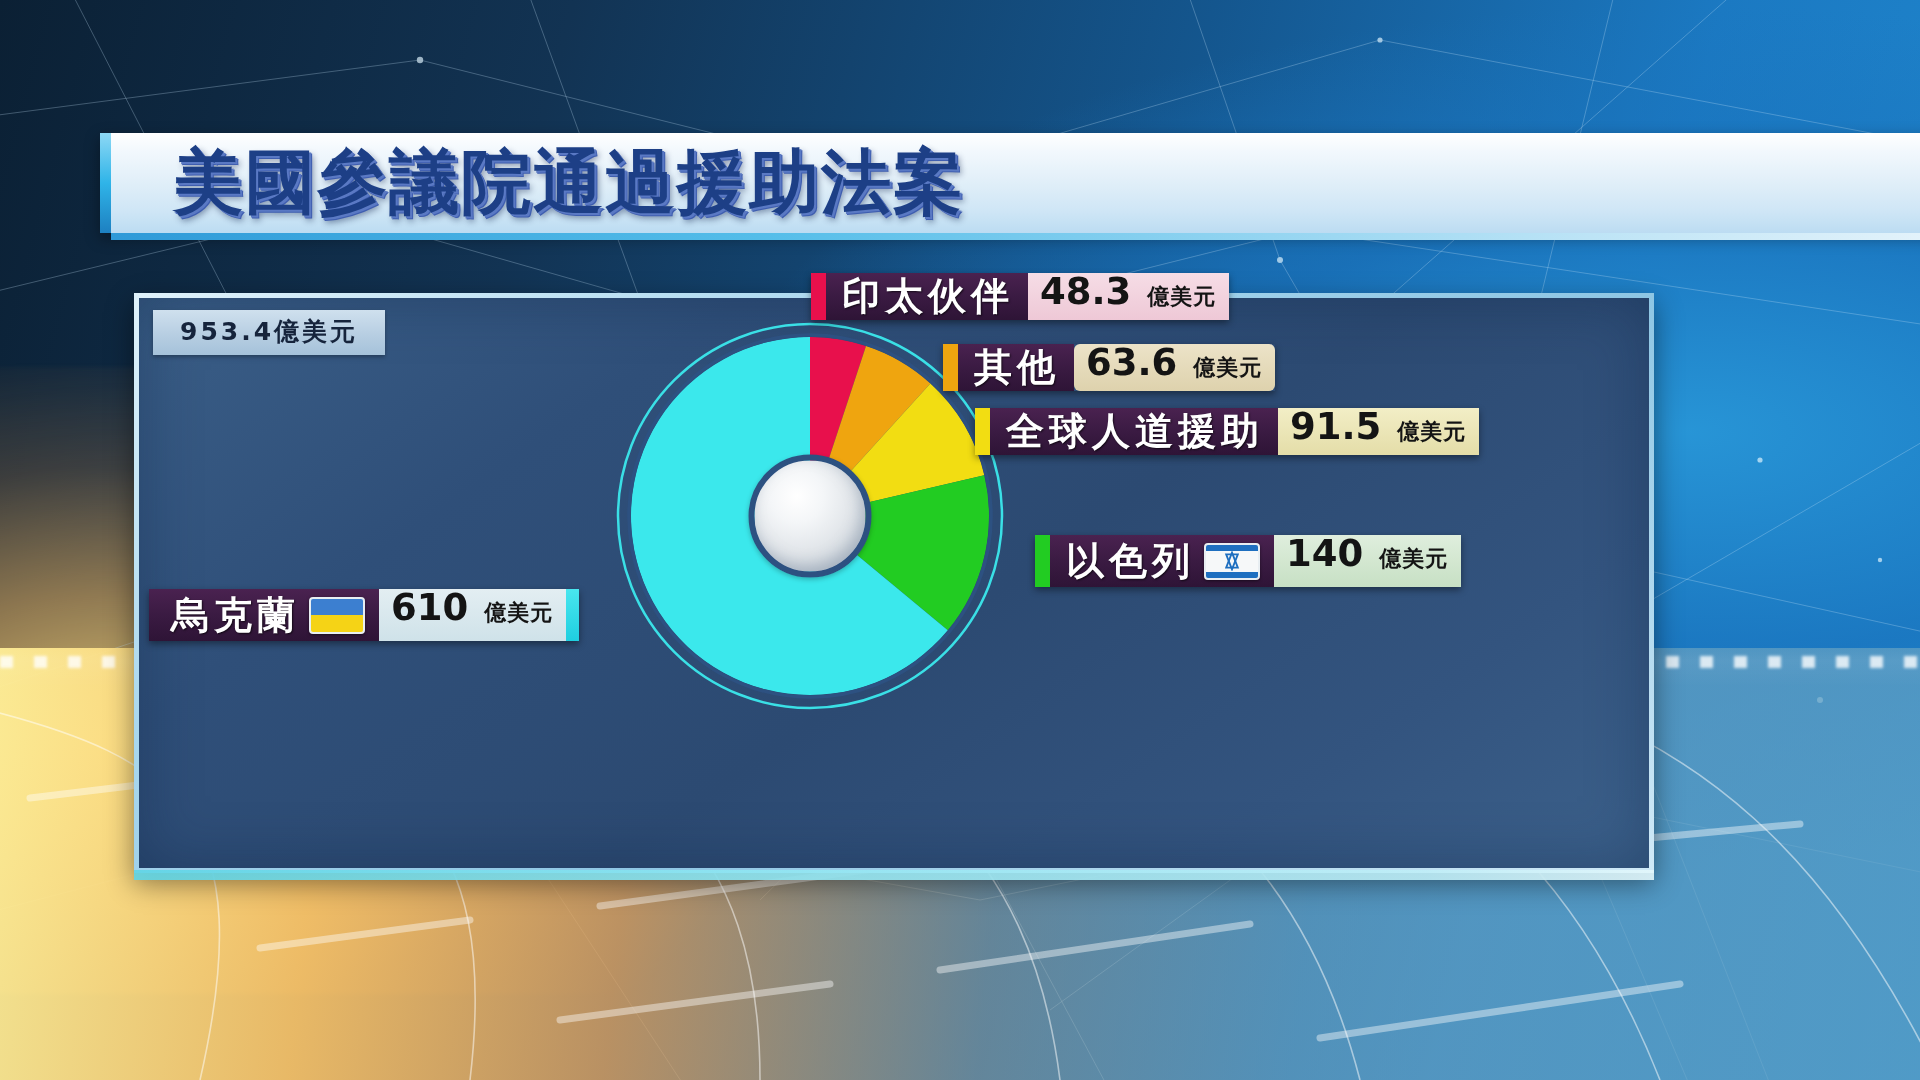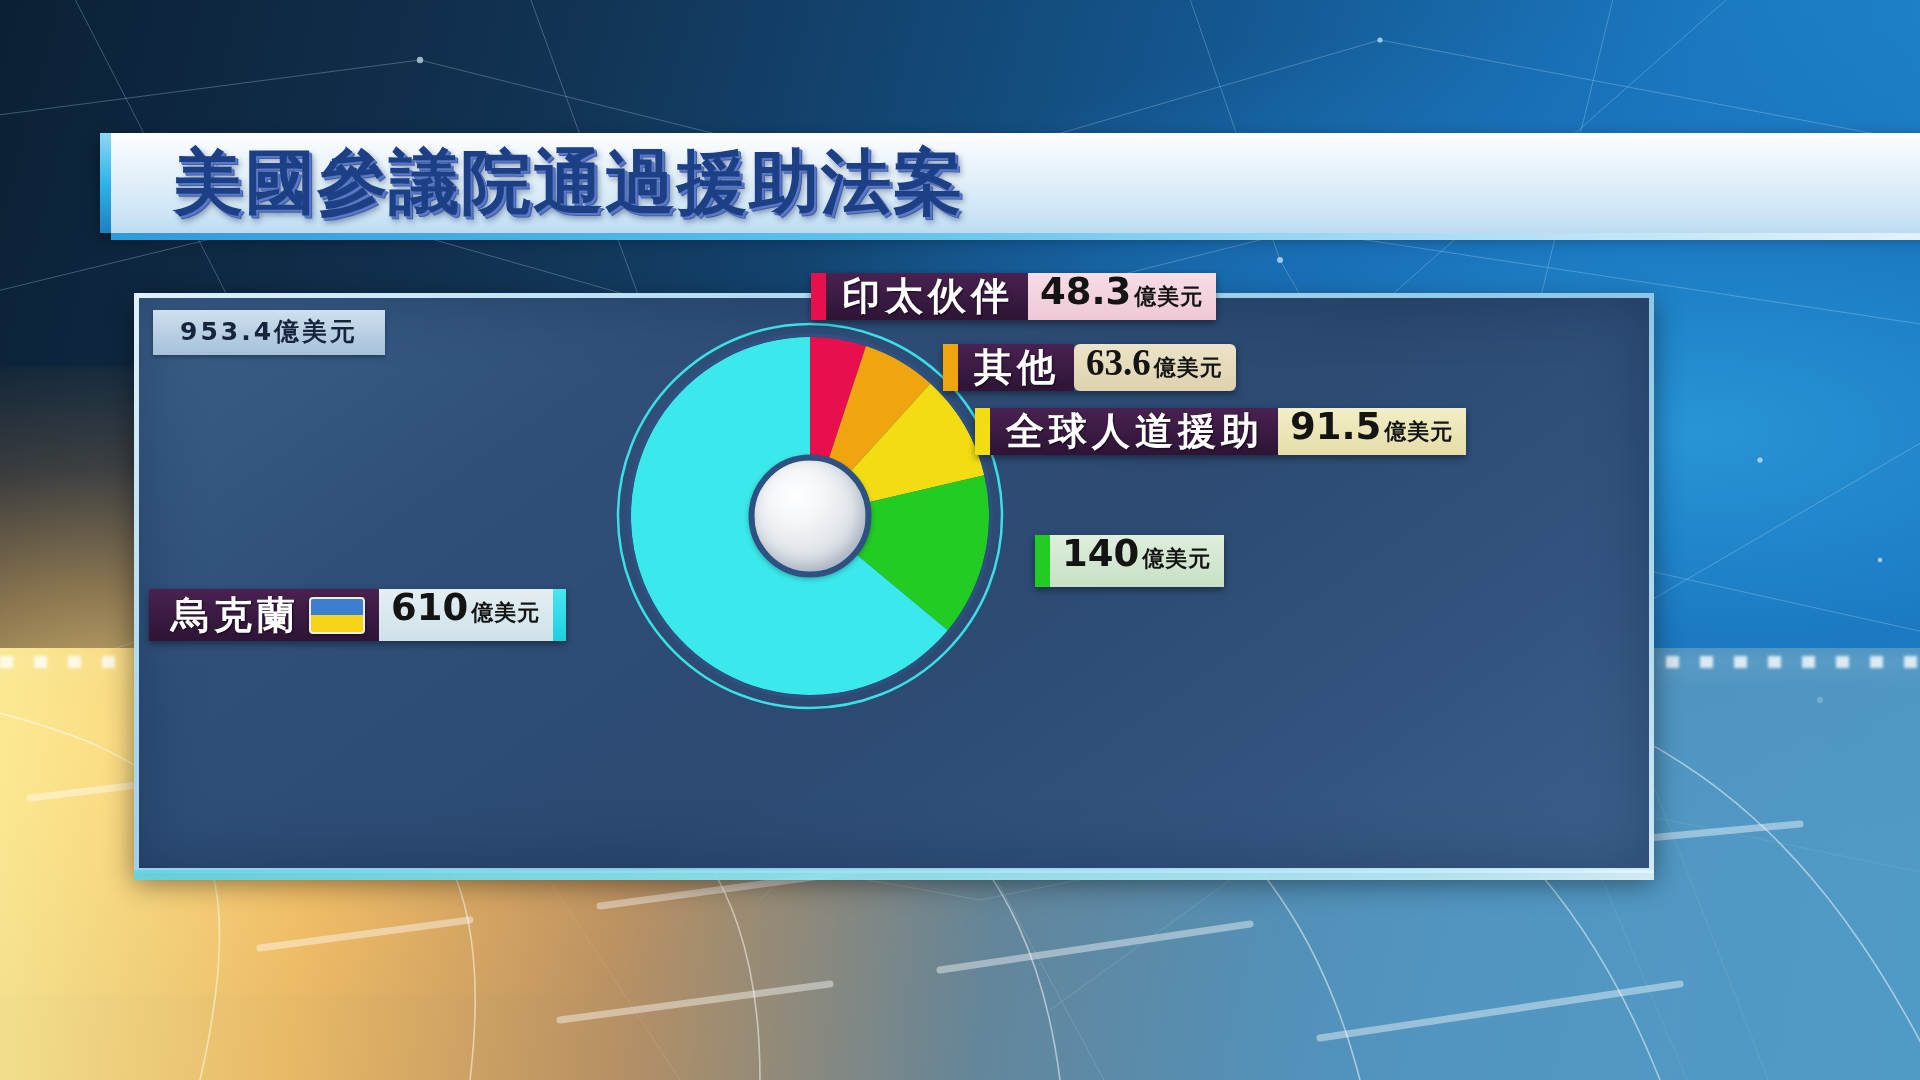--- a/index.html
+++ b/index.html
@@ -113,21 +113,21 @@
   .co-swatch { width:15px; flex:none; }
   .co-name {
     background:linear-gradient(180deg,#4a2250 0%,#3b1b43 48%,#2e1436 100%);
     color:#ffffff; font-weight:bold;
     display:flex; align-items:center; gap:9px;
     padding:0 14px 0 16px; white-space:nowrap;
     font-size:38px; letter-spacing:5px;
     text-shadow:1px 1px 2px rgba(0,0,0,.65);
   }
   .co-value {
-    display:flex; align-items:baseline; gap:3px;
+    display:flex; align-items:baseline; gap:16px;
     padding:0 13px 0 12px; white-space:nowrap;
     color:#141414; font-weight:bold;
   }
   .co-num { font-size:37px; letter-spacing:0px; line-height:1; }
   .co-unit { font-size:22px; font-weight:bold; letter-spacing:1px; }
 
   
   .flag {
     width:56px; height:37px; flex:none; align-self:center;
     border:2px solid #e8eef2; border-radius:4px; overflow:hidden;
@@ -245,40 +245,51 @@
 
   <div class="callout" style="left:672px; top:-25px;">
     <div class="co-swatch" style="background:#E8104C"></div>
     <div class="co-name">印太伙伴</div>
     <div class="co-value v-crimson">
       <span class="co-num">48.3</span>
       <span class="co-unit">億美元</span>
     </div>
   </div>
 
-  <div class="callout" style="left:804px; top:46px;font-family:Liberation Serif, serif;">
+  <div class="callout" style="left:804px; top:46px;">
     <div class="co-swatch" style="background:#EFA50F"></div>
     <div class="co-name">其他</div>
     <div class="co-value v-orange">
       <span class="co-num">63.6</span>
       <span class="co-unit">億美元</span>
     </div>
   </div>
 
   <div class="callout" style="left:836px; top:110px;">
     <div class="co-swatch" style="background:#F2DD12"></div>
     <div class="co-name">全球人道援助</div>
     <div class="co-value v-yellow">
       <span class="co-num">91.5</span>
       <span class="co-unit">億美元</span>
     </div>
   </div>
 
   <div class="callout tall" style="left:896px; top:237px;">
     <div class="co-swatch" style="background:#22CC22"></div>
+    <div class="co-name">
+      <span>以色列</span>
+      <span class="flag flag-il">
+        <span class="il-stripe"></span>
+        <span class="il-stripe"></span>
+        <svg class="il-star" viewBox="0 0 24 24">
+          <path d="M12 2 L19 20 L5 20 Z" fill="none" stroke="#1e6fc0" stroke-width="2.2"></path>
+          <path d="M12 22 L5 4 L19 4 Z" fill="none" stroke="#1e6fc0" stroke-width="2.2"></path>
+        </svg>
+      </span>
+    </div>
     <div class="co-value v-green">
       <span class="co-num">140</span>
       <span class="co-unit">億美元</span>
     </div>
   </div>
 
   <div class="callout tall" style="left:10px; top:291px;">
     <div class="co-name" style="padding-left:22px">
       <span>烏克蘭</span>
       <span class="flag flag-ua"></span>

